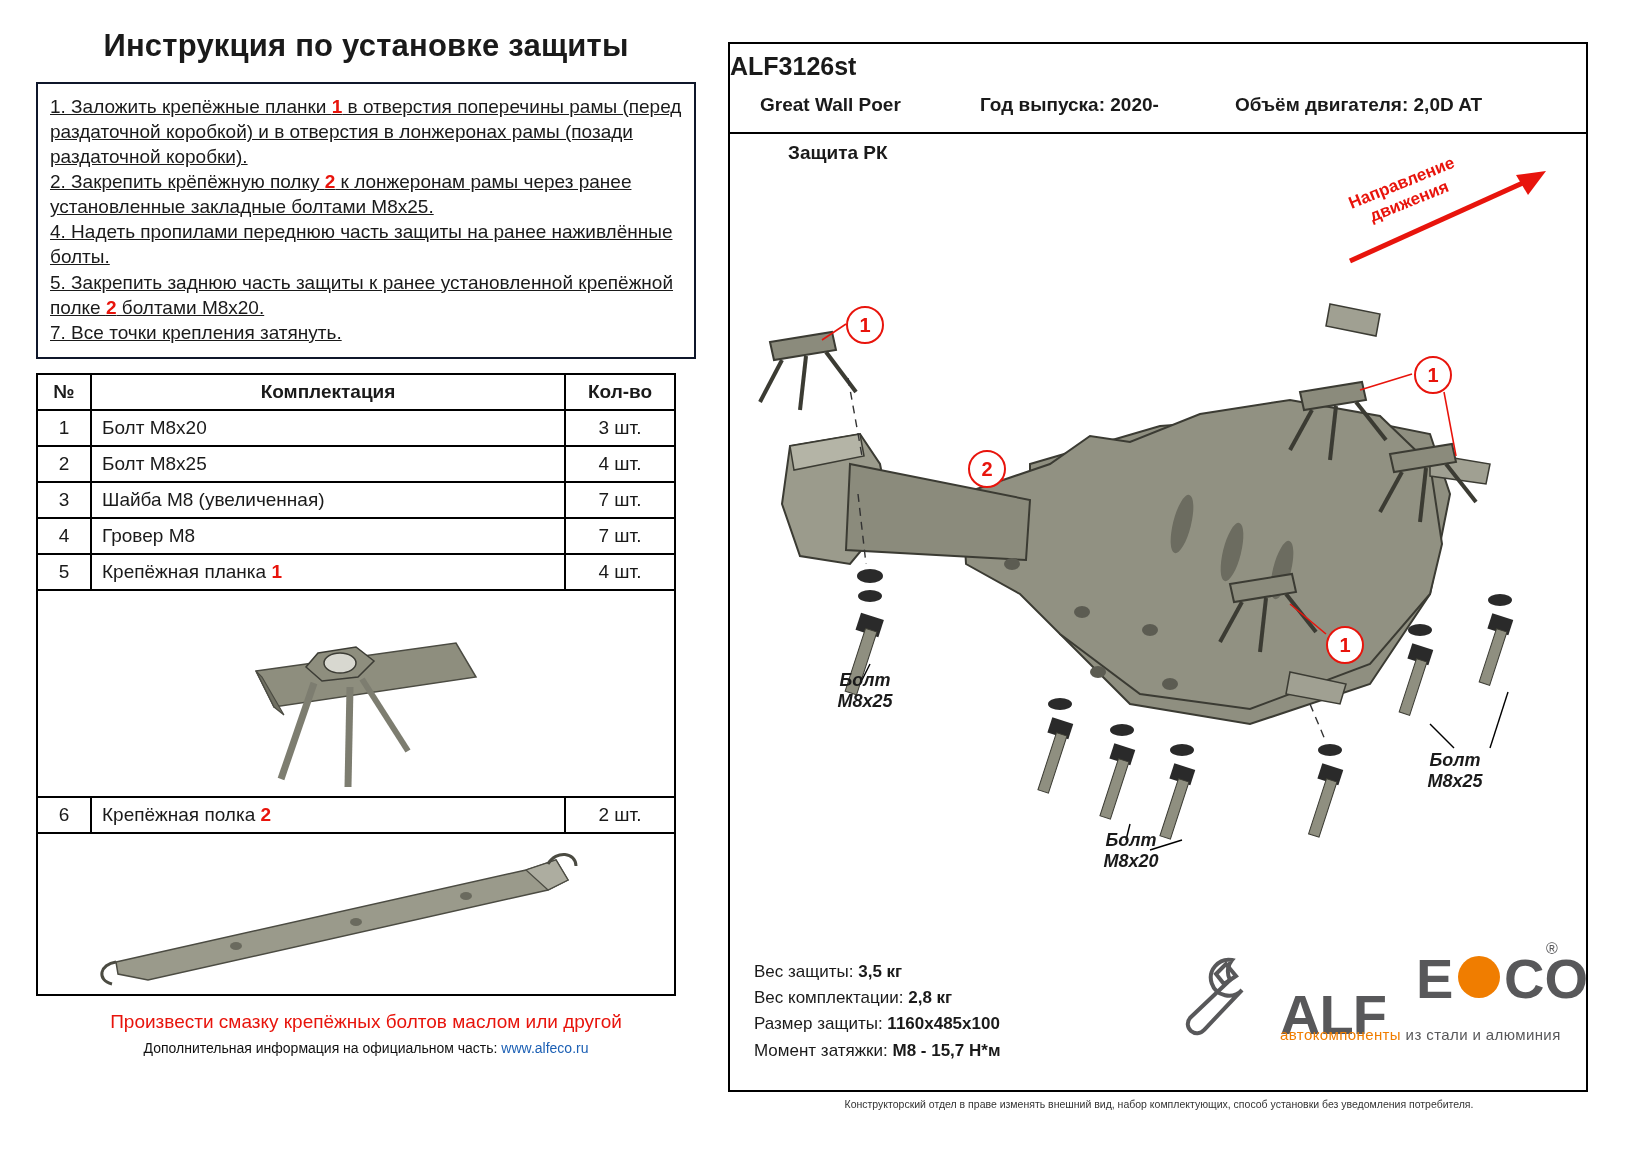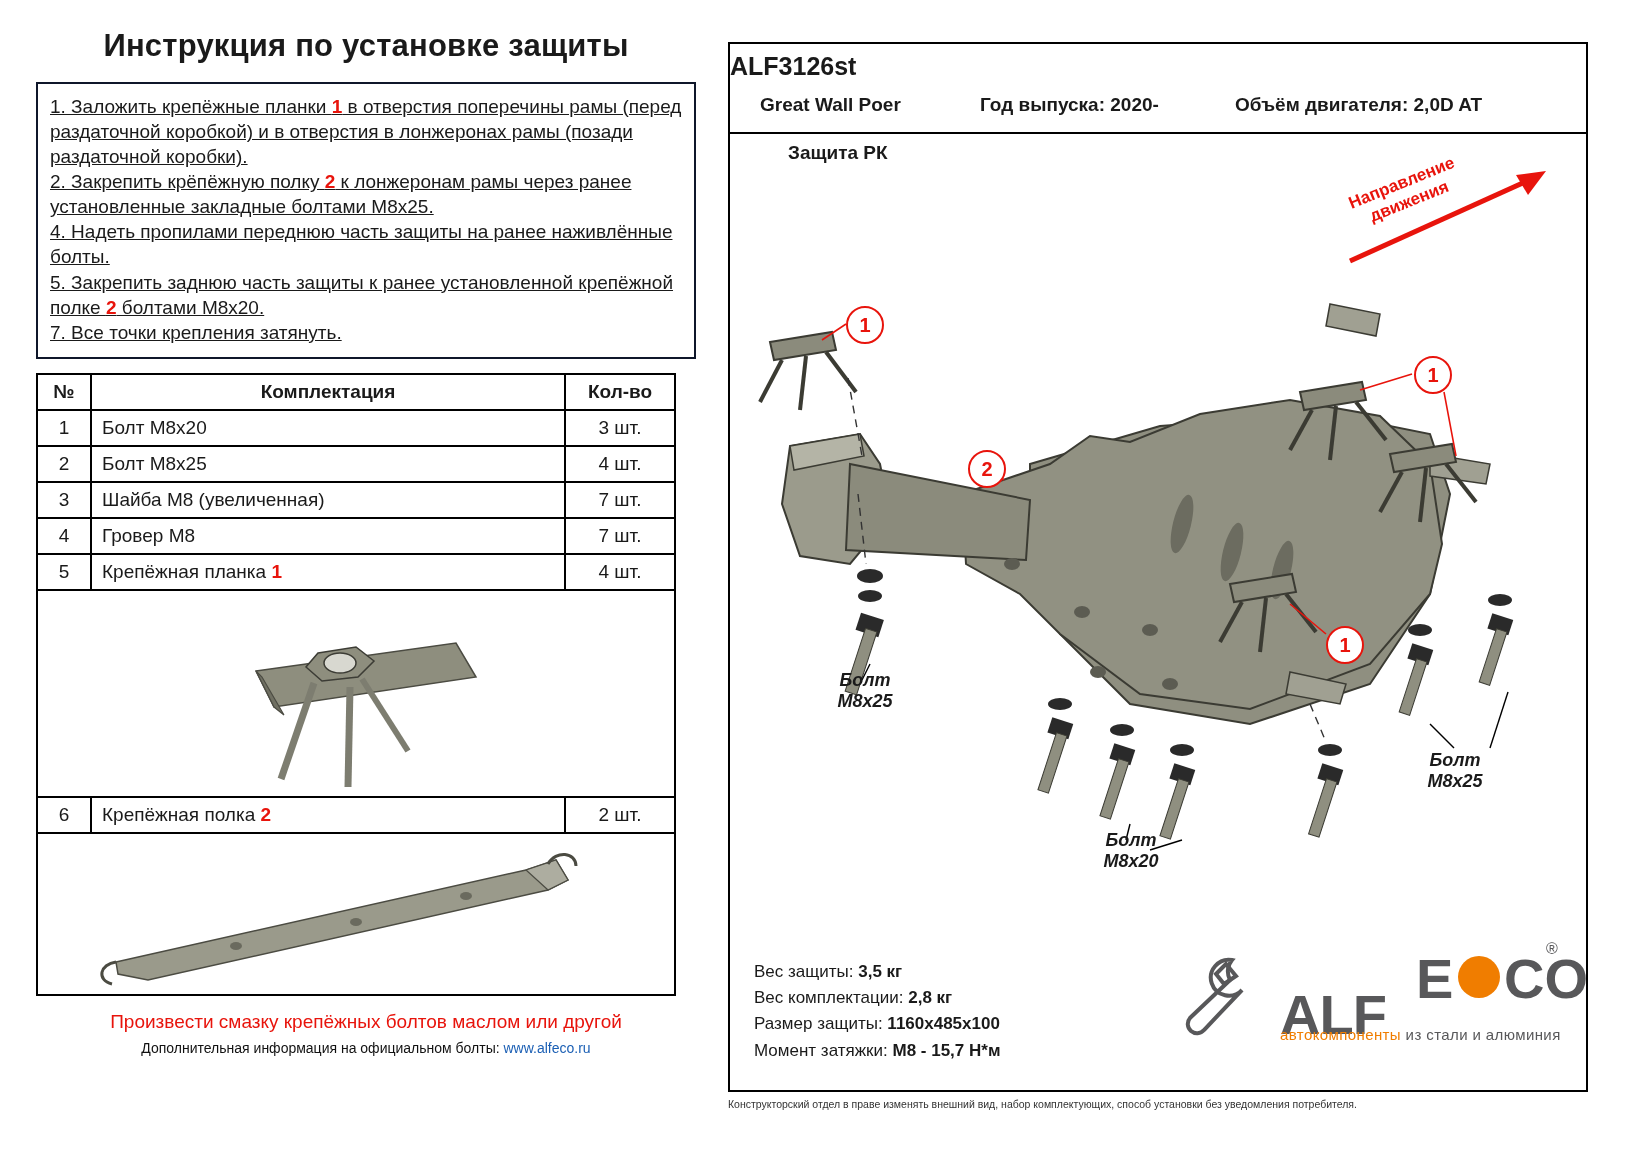--- a/index.html
+++ b/index.html
@@ -122,21 +122,21 @@
     position:absolute;left:336px;top:10px;font-size:56px;font-weight:bold;color:#58585a;
   }
   .logo .reg{position:absolute;left:378px;top:4px;font-size:16px;color:#58585a;}
   .logo .tag{
     position:absolute;left:112px;top:90px;font-size:15px;color:#58585a;letter-spacing:.4px;
   }
   .logo .tag .or{color:#f07d00;}
 
   .disclaimer{
     position:absolute;left:728px;top:1098px;width:862px;
-    font-size:10.5px;color:#333;
+    text-align:center;font-size:10.5px;color:#333;
   }
   .dot{position:absolute;left:24px;top:300px;font-size:14px;}
 </style>
 </head>
 <body>
 
 <div class="page">
 
   <div class="left">
 
@@ -216,21 +216,21 @@
           </svg>
         </td>
       </tr>
     </tbody>
       </table>
 
     <div class="footer-red">
       <div>Произвести смазку крепёжных болтов маслом или другой</div>
     </div>
     <div class="footer-small">
-      <span>Дополнительная информация на официальном болты: </span><span class="link">www.alfeco.ru</span>
+      <span>Дополнительная информация на официальном часть: </span><span class="link">www.alfeco.ru</span>
     </div>
   </div>
 
   <div class="right">
     <div class="r-code">ALF3126st</div>
     <div class="r-row">
       <div class="model">Great Wall Poer</div>
       <div class="year">Год выпуска: 2020-</div>
       <div class="engine">Объём двигателя: 2,0D AT</div>
     </div>

